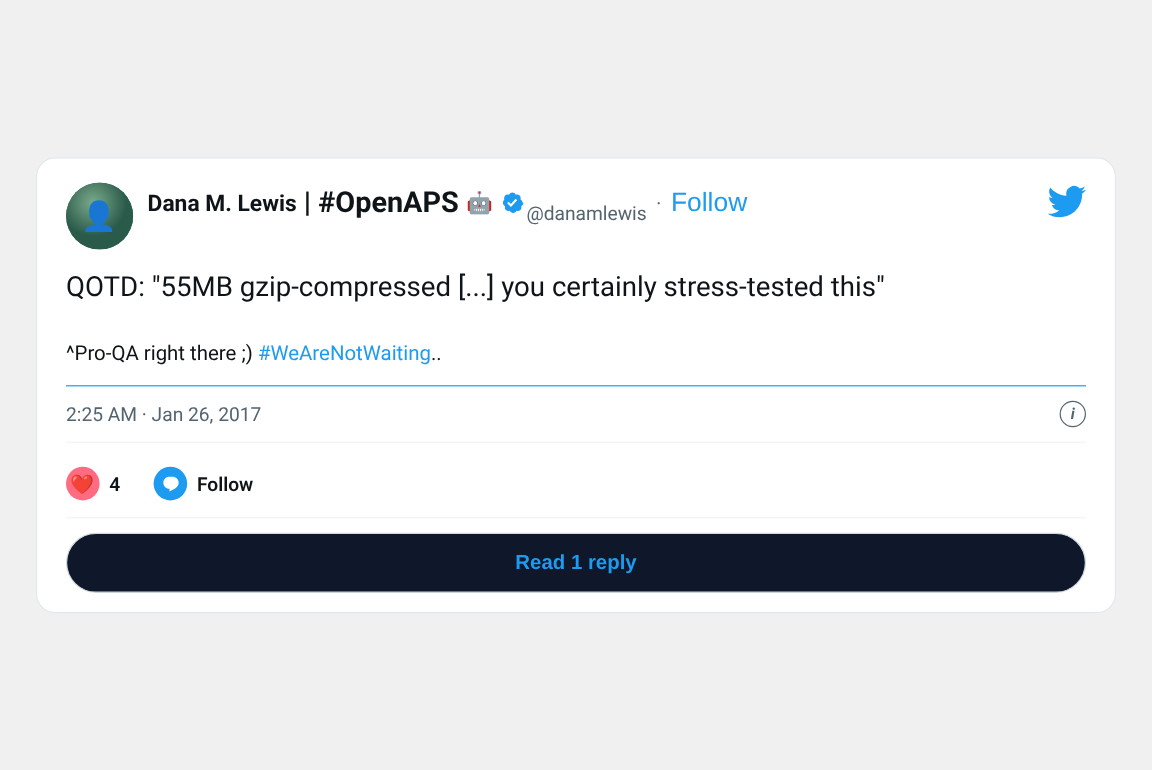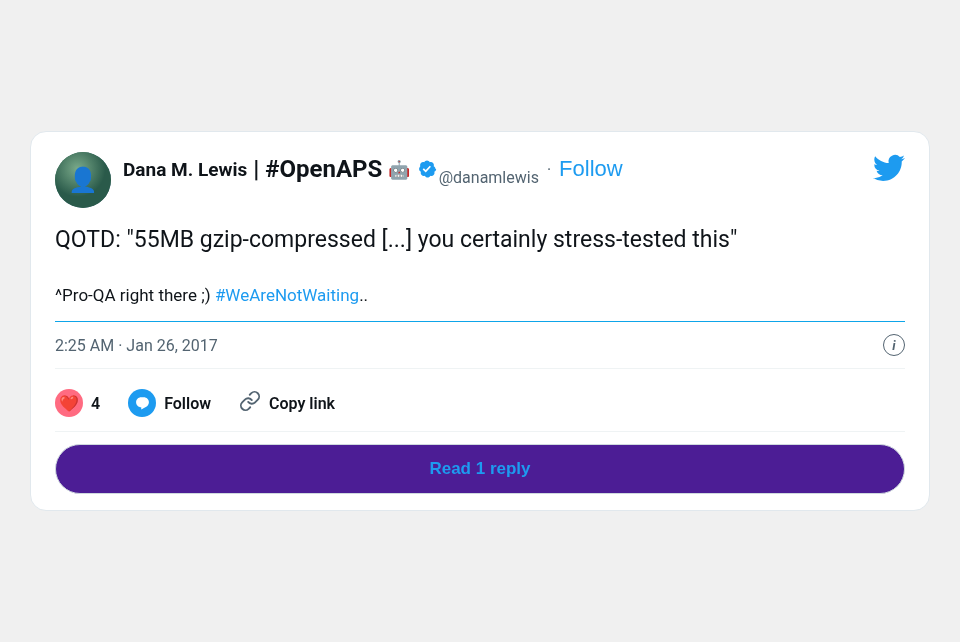--- a/index.html
+++ b/index.html
@@ -196,21 +196,21 @@
       font-size: 16px;
       font-weight: 600;
       color: #0f1419;
     }
     .read-replies-btn {
       display: block;
       width: 100%;
       padding: 14px;
       border: 1px solid #cfd9de;
       border-radius: 50px;
-      background: #4c1d95;
+      background: #0f172a;
       font-size: 17px;
       font-weight: 700;
       color: #1d9bf0;
       text-align: center;
       cursor: pointer;
     }
   </style>
 </head>
 <body>
 
@@ -282,26 +282,17 @@
 
     <div class="action-item">
       <div class="reply-icon">
         <svg width="15" height="15" viewBox="0 0 24 24" fill="white" xmlns="http://www.w3.org/2000/svg">
           <path d="M1.751 10c0-4.42 3.584-8 8.005-8h4.366c4.49 0 8.129 3.64 8.129 8.13 0 2.96-1.607 5.68-4.196 7.11l-8.054 4.46v-3.69h-.067c-4.49.1-8.183-3.51-8.183-8.01z"></path>
         </svg>
       </div>
       <span class="action-label">Follow</span>
     </div>
 
-    <div class="action-item">
-      <span class="copy-link-icon">
-        <svg width="22" height="22" viewBox="0 0 24 24" fill="none" stroke="#536471" stroke-width="2" stroke-linecap="round" stroke-linejoin="round" xmlns="http://www.w3.org/2000/svg">
-          <path d="M10 13a5 5 0 007.54.54l3-3a5 5 0 00-7.07-7.07l-1.72 1.71"></path>
-          <path d="M14 11a5 5 0 00-7.54-.54l-3 3a5 5 0 007.07 7.07l1.71-1.71"></path>
-        </svg>
-      </span>
-      <span class="action-label">Copy link</span>
-    </div>
   </div>
 
   <button class="read-replies-btn">Read 1 reply</button>
 
 </div>
 
 </body></html>

